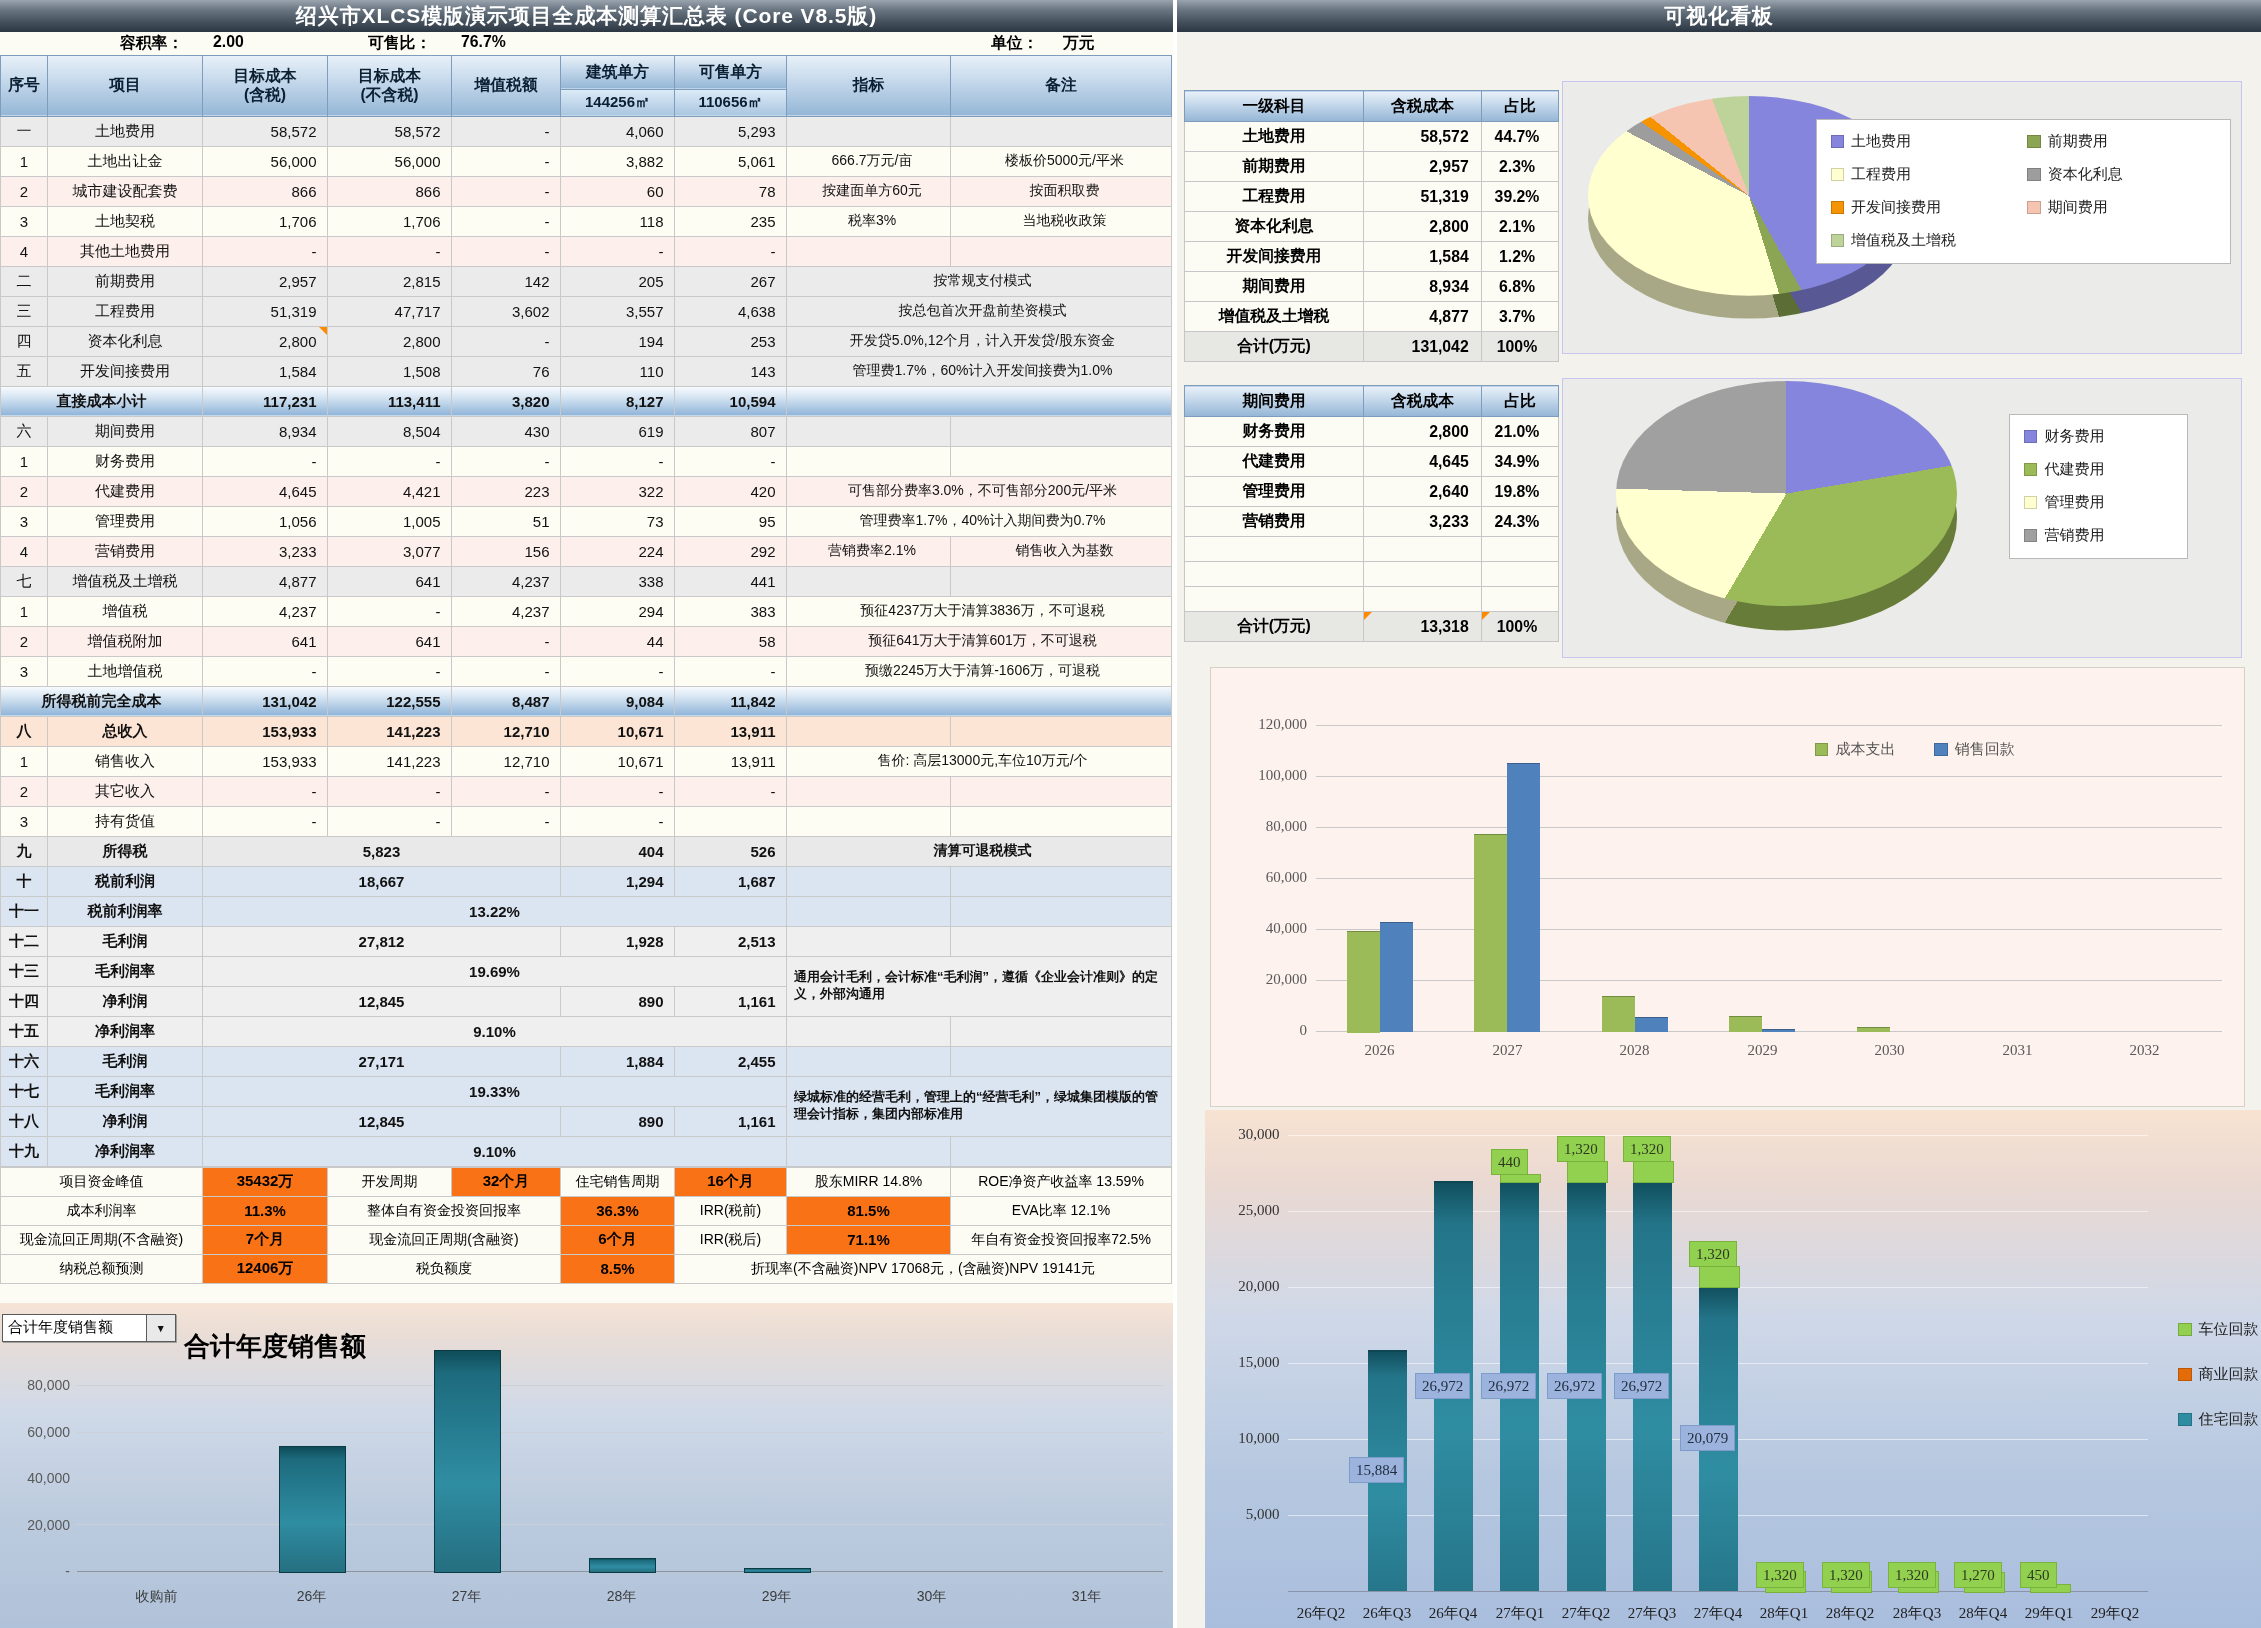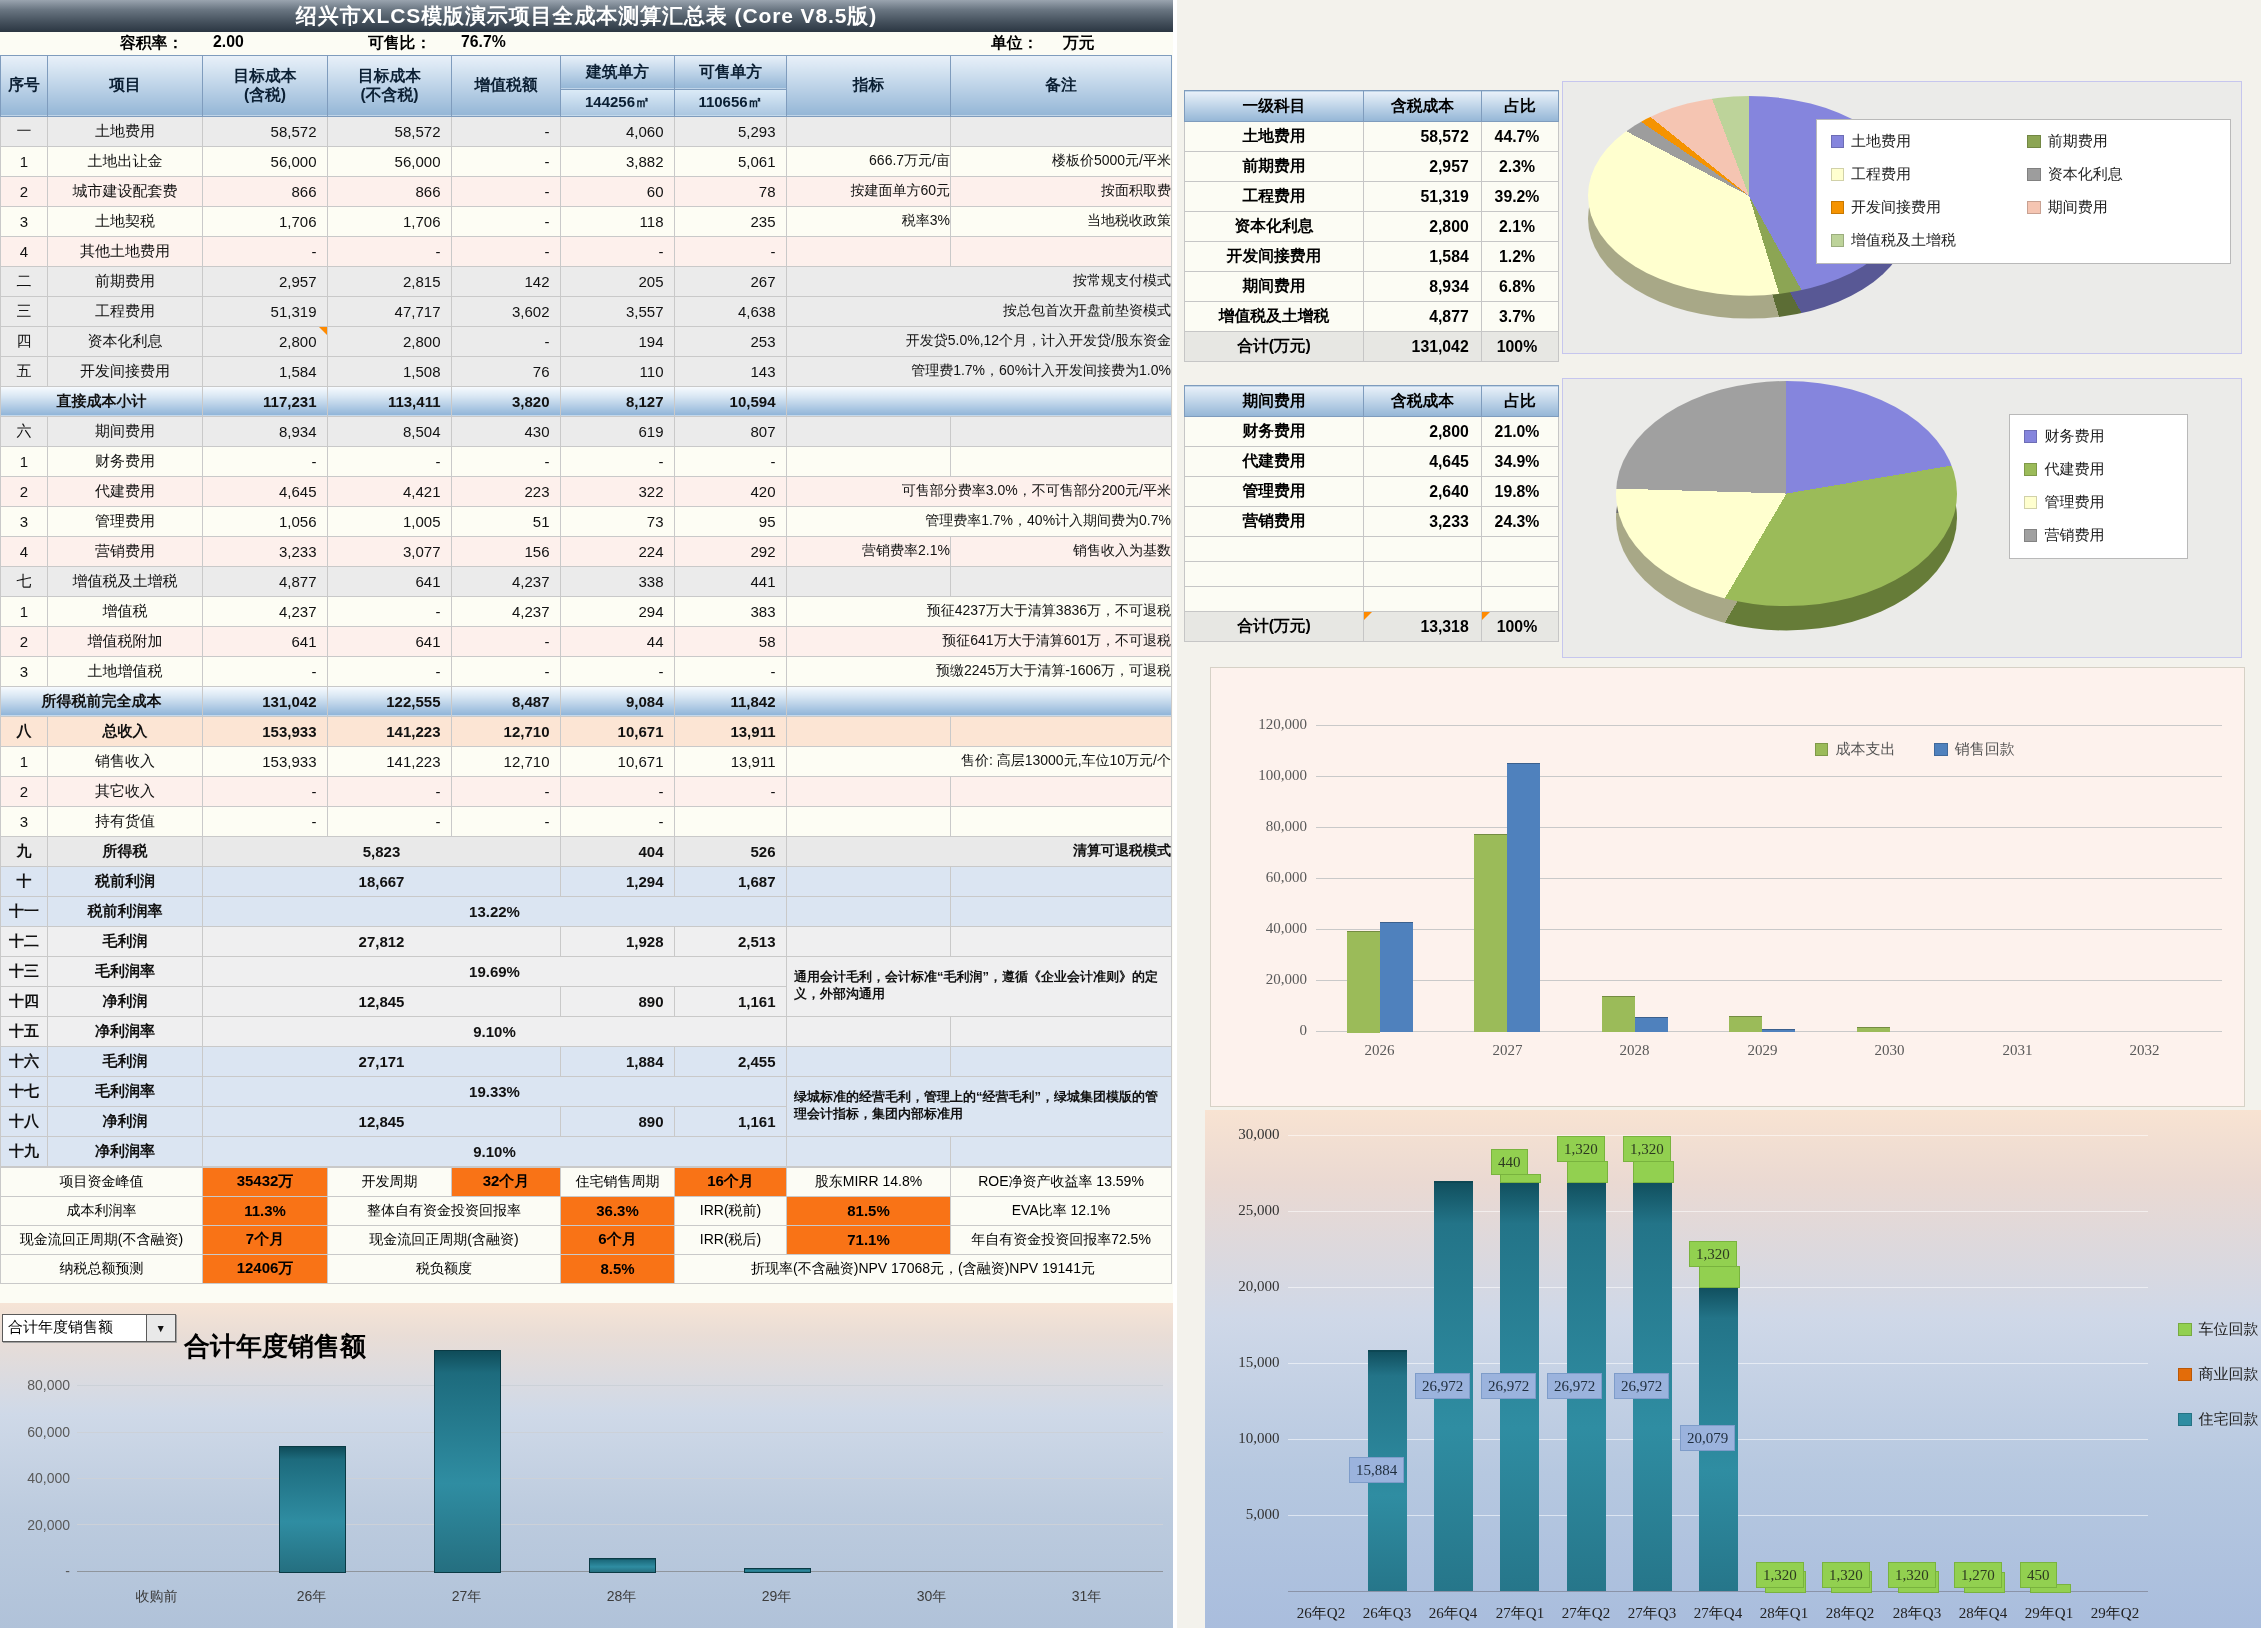--- a/index.html
+++ b/index.html
@@ -18,21 +18,21 @@
   .main-table th{border:0.9px solid #7f9cbd;font-size:15.8px;font-weight:bold;color:#0b1f33;
      background:linear-gradient(180deg,#e9f1f9 0%,#c3d7ea 45%,#94b6d6 100%);padding:0;}
   .main-table thead tr:first-child th{height:33px;}
   .main-table thead tr:last-child th{height:26px;}
   .main-table th.band{background:linear-gradient(180deg,#dcebf7 0%,#aac6e0 100%);font-size:15px;}
   .main-table th.two{white-space:pre-line;line-height:1.15;margin-left:16px;}
   .main-table td{border:0.9px solid #c9c9c9;height:29px;font-size:15px;color:#111;padding:0;overflow:hidden;white-space:nowrap;}
   .c-sn{text-align:center;}
   .c-name{text-align:center;}
   .c-num{text-align:right;padding-right:10.5px !important;}
-  .c-ind{text-align:right;padding-left:7px !important;font-size:14px !important;}
+  .c-ind{text-align:center;padding-left:7px !important;font-size:14px !important;}
   .c-big{text-align:center;font-weight:bold;}
   .c-note{text-align:left;font-size:13px !important;padding:1.8px 7px !important;line-height:1.3;white-space:normal !important;}
   .r-sec td{background:#ebebeb;}
   .bg-w td{background:#fdfdf4;}
   .bg-p td{background:#fdf0ec;}
   .r-sub td{background:linear-gradient(180deg,#f8fbfe 0%,#d8e6f3 35%,#8fb4d8 100%);font-weight:bold;}
   .r-rev td{background:#fce5d4;font-weight:bold;}
   .bg-blu td{background:#dbe5f2;}
   .bg-sec td{background:#e9e9e9;}
   .bg-sec2 td{background:#efeff0;}
@@ -560,20 +560,23 @@
         <div class="sc-xlab" style="left: 569px; top: 285px;">28年</div>
         <div class="sc-bar" style="left: 744px; top: 265px; height: 2.6px;"></div>
         <div class="sc-xlab" style="left: 724px; top: 285px;">29年</div>
         <div class="sc-xlab" style="left: 879px; top: 285px;">30年</div>
         <div class="sc-xlab" style="left: 1034px; top: 285px;">31年</div>
       </div>
   </div>
 </div>
 
 <div class="panel-right">
+  <div class="tbar">
+    <span>可视化看板</span>
+  </div>
 
   <table class="rtable" style="left:7px;top:90px;width:375px">
     <colgroup>
         <col style="width:179px">
         <col style="width:118px">
         <col style="width:77px">
       </colgroup>
     <thead>
         <tr>
           <th>一级科目</th>

